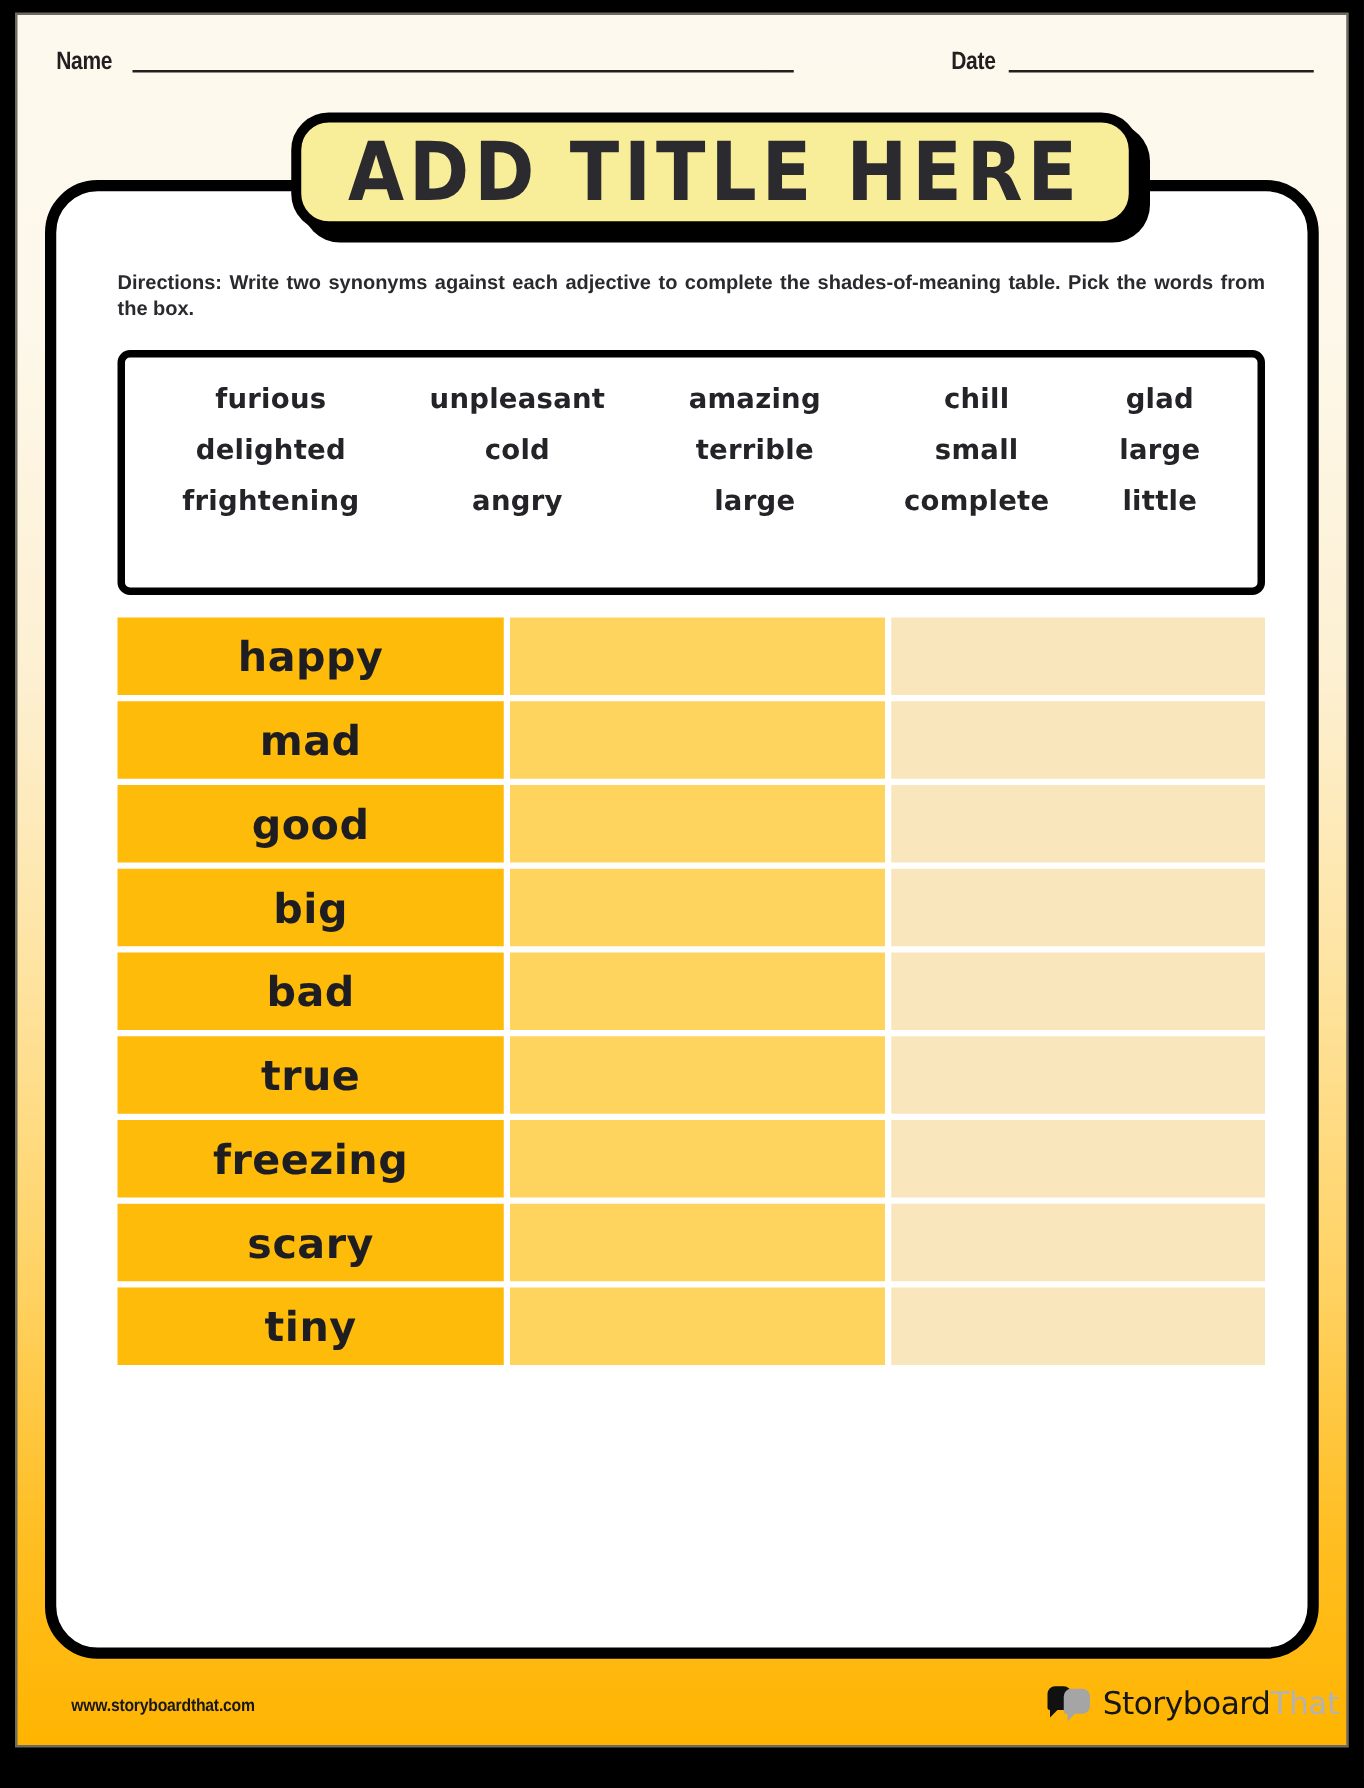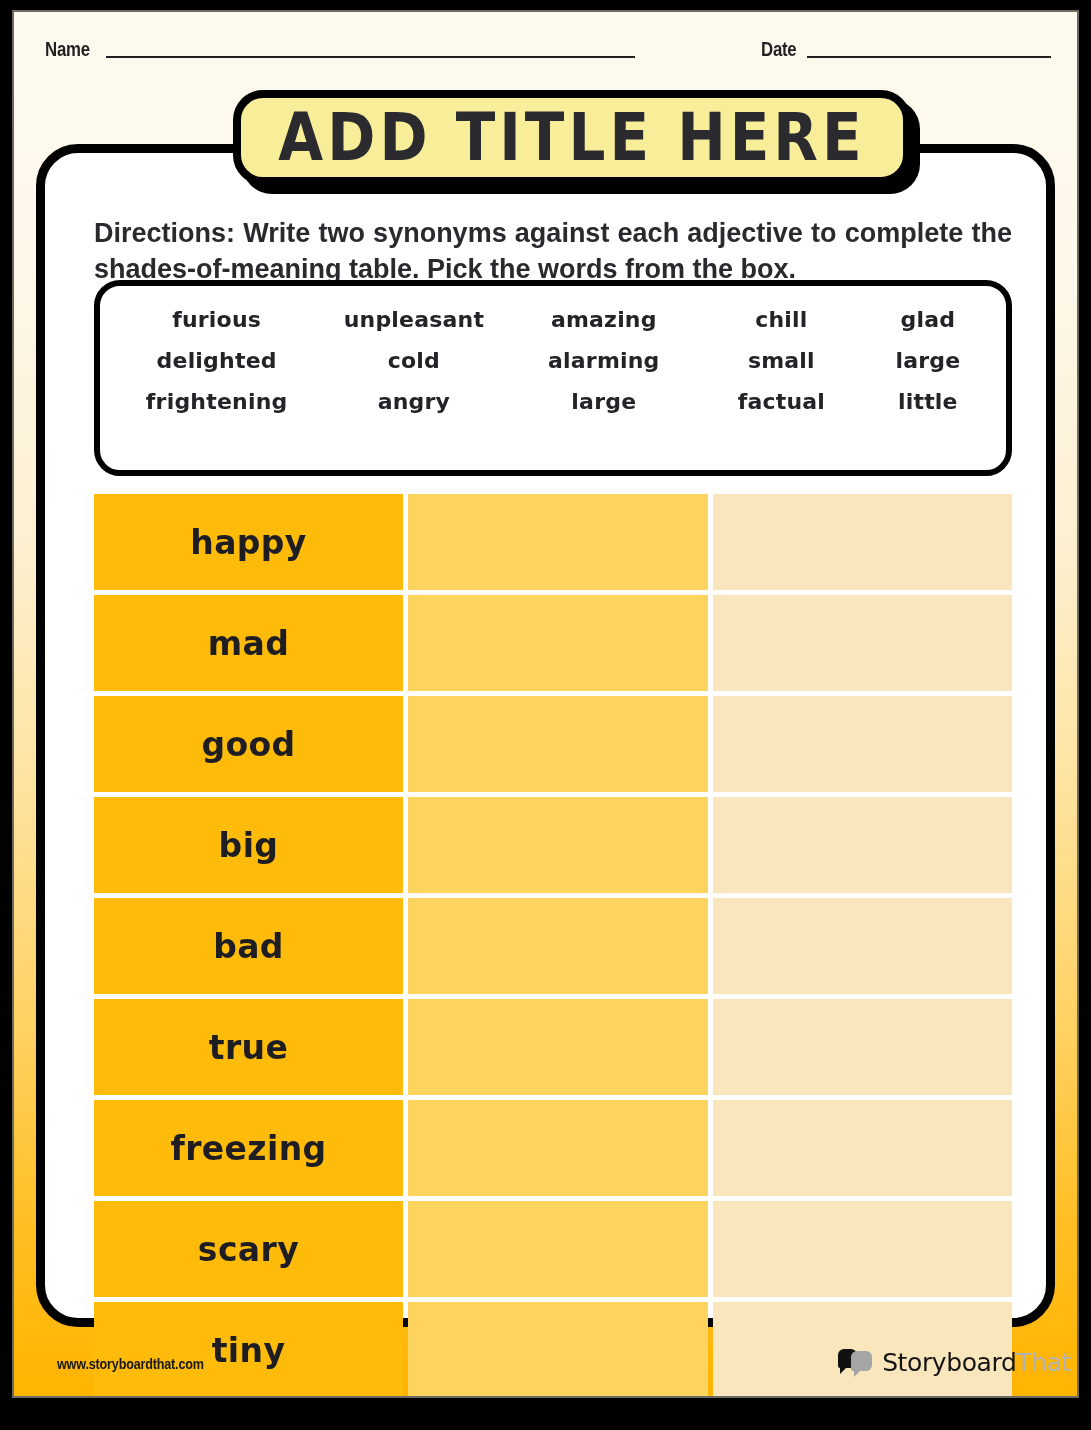--- a/index.html
+++ b/index.html
@@ -115,37 +115,37 @@
   }
 
   
   .directions {
     position: absolute;
     left: 49px;
     top: 63px;
     width: 918px;
     font-family: "Liberation Sans Narrow", "Liberation Sans", sans-serif;
     font-weight: bold;
-    font-size: 27px;
+    font-size: 16px;
     line-height: 1.32;
     color: #2a2a2e;
     text-align: justify;
     letter-spacing: 0px;
   }
 
   
   .word-bank {
     position: absolute;
     left: 49px;
     top: 127px;
     width: 918px;
     height: 196px;
     background: #ffffff;
     border: 6px solid #000000;
-    border-radius: 26px;
+    border-radius: 10px;
     box-sizing: border-box;
     padding: 14px 18px 12px 18px;
   }
   .wb-row {
     display: flex;
     align-items: center;
     height: 41px;
   }
   .wb-cell {
     font-family: "DejaVu Sans", sans-serif;
@@ -166,21 +166,21 @@
 
   
   .syn-table {
     position: absolute;
     left: 49px;
     top: 341px;
     width: 918px;
   }
   .syn-row {
     display: flex;
-    height: 96px;
+    height: 62px;
     margin-bottom: 5px;
   }
   .syn-row:last-child { margin-bottom: 0; }
   .cell {
     box-sizing: border-box;
     display: flex;
     align-items: center;
     justify-content: center;
   }
   .cell.word {
@@ -305,29 +305,29 @@
         <div class="wb-row">
           <div class="wb-cell c1">furious</div>
           <div class="wb-cell c2">unpleasant</div>
           <div class="wb-cell c3">amazing</div>
           <div class="wb-cell c4">chill</div>
           <div class="wb-cell c5">glad</div>
         </div>
         <div class="wb-row">
           <div class="wb-cell c1">delighted</div>
           <div class="wb-cell c2">cold</div>
-          <div class="wb-cell c3">alarming</div>
+          <div class="wb-cell c3">terrible</div>
           <div class="wb-cell c4">small</div>
           <div class="wb-cell c5">large</div>
         </div>
         <div class="wb-row">
           <div class="wb-cell c1">frightening</div>
           <div class="wb-cell c2">angry</div>
           <div class="wb-cell c3">large</div>
-          <div class="wb-cell c4">factual</div>
+          <div class="wb-cell c4">complete</div>
           <div class="wb-cell c5">little</div>
         </div>
       </div>
 
       <div class="syn-table">
 
         <div class="syn-row">
           <div class="cell word">
             <span class="word-text">happy</span>
           </div>

